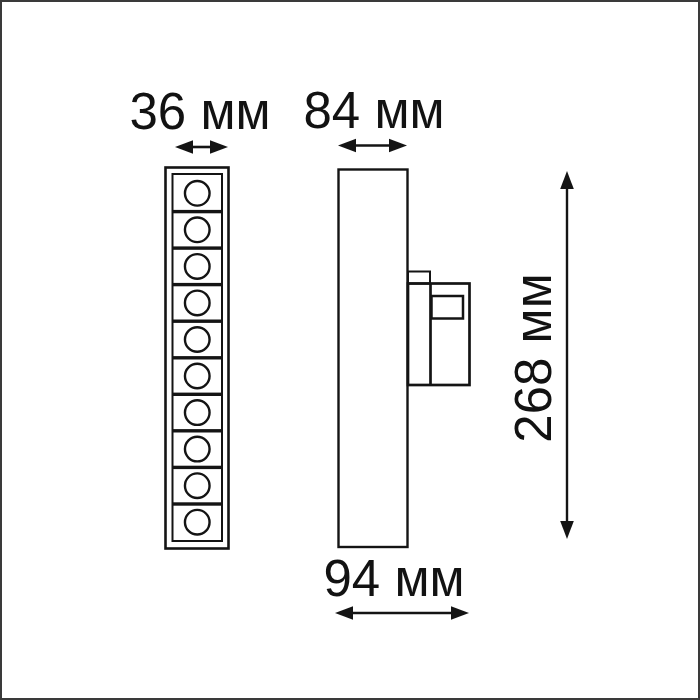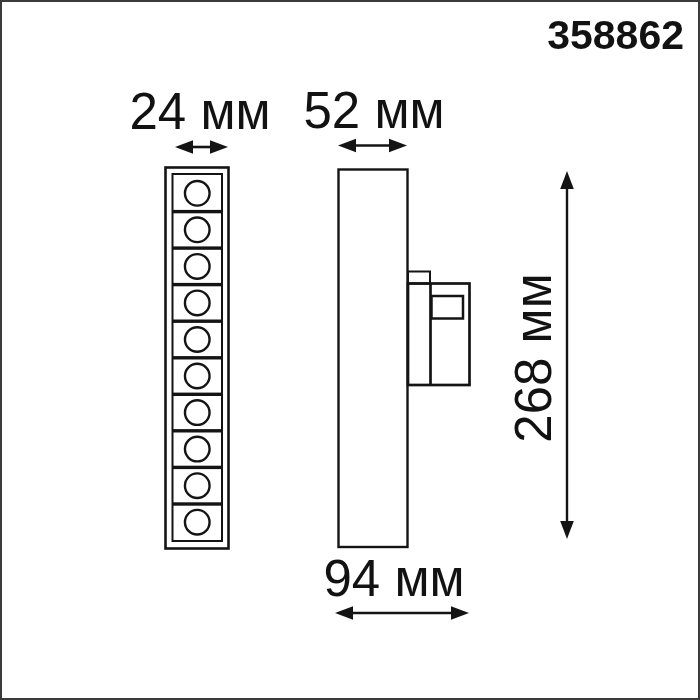--- a/index.html
+++ b/index.html
@@ -96,22 +96,21 @@
       <polygon points="467,611 449,604.2 449,617.8" stroke="none"></polygon>
     </g>
 
     <g stroke="#141414" fill="#141414">
       <line x1="565" y1="182" x2="565" y2="524" stroke-width="2.4"></line>
       <polygon points="565,169 558.2,187 571.8,187" stroke="none"></polygon>
       <polygon points="565,537 558.2,519 571.8,519" stroke="none"></polygon>
     </g>
   </svg>
 
-  <div class="product-number">358862</div>
 
-  <div class="dim-label" style="left:198px; top:109px;">24 мм</div>
+  <div class="dim-label" style="left:198px; top:109px;">36 мм</div>
 
-  <div class="dim-label" style="left:372px; top:108px;">52 мм</div>
+  <div class="dim-label" style="left:372px; top:108px;">84 мм</div>
 
   <div class="dim-label vertical" style="left:531px; top:356px;">268 мм</div>
 
   <div class="dim-label" style="left:392px; top:576px;">94 мм</div>
 </div>
 
 </body></html>

